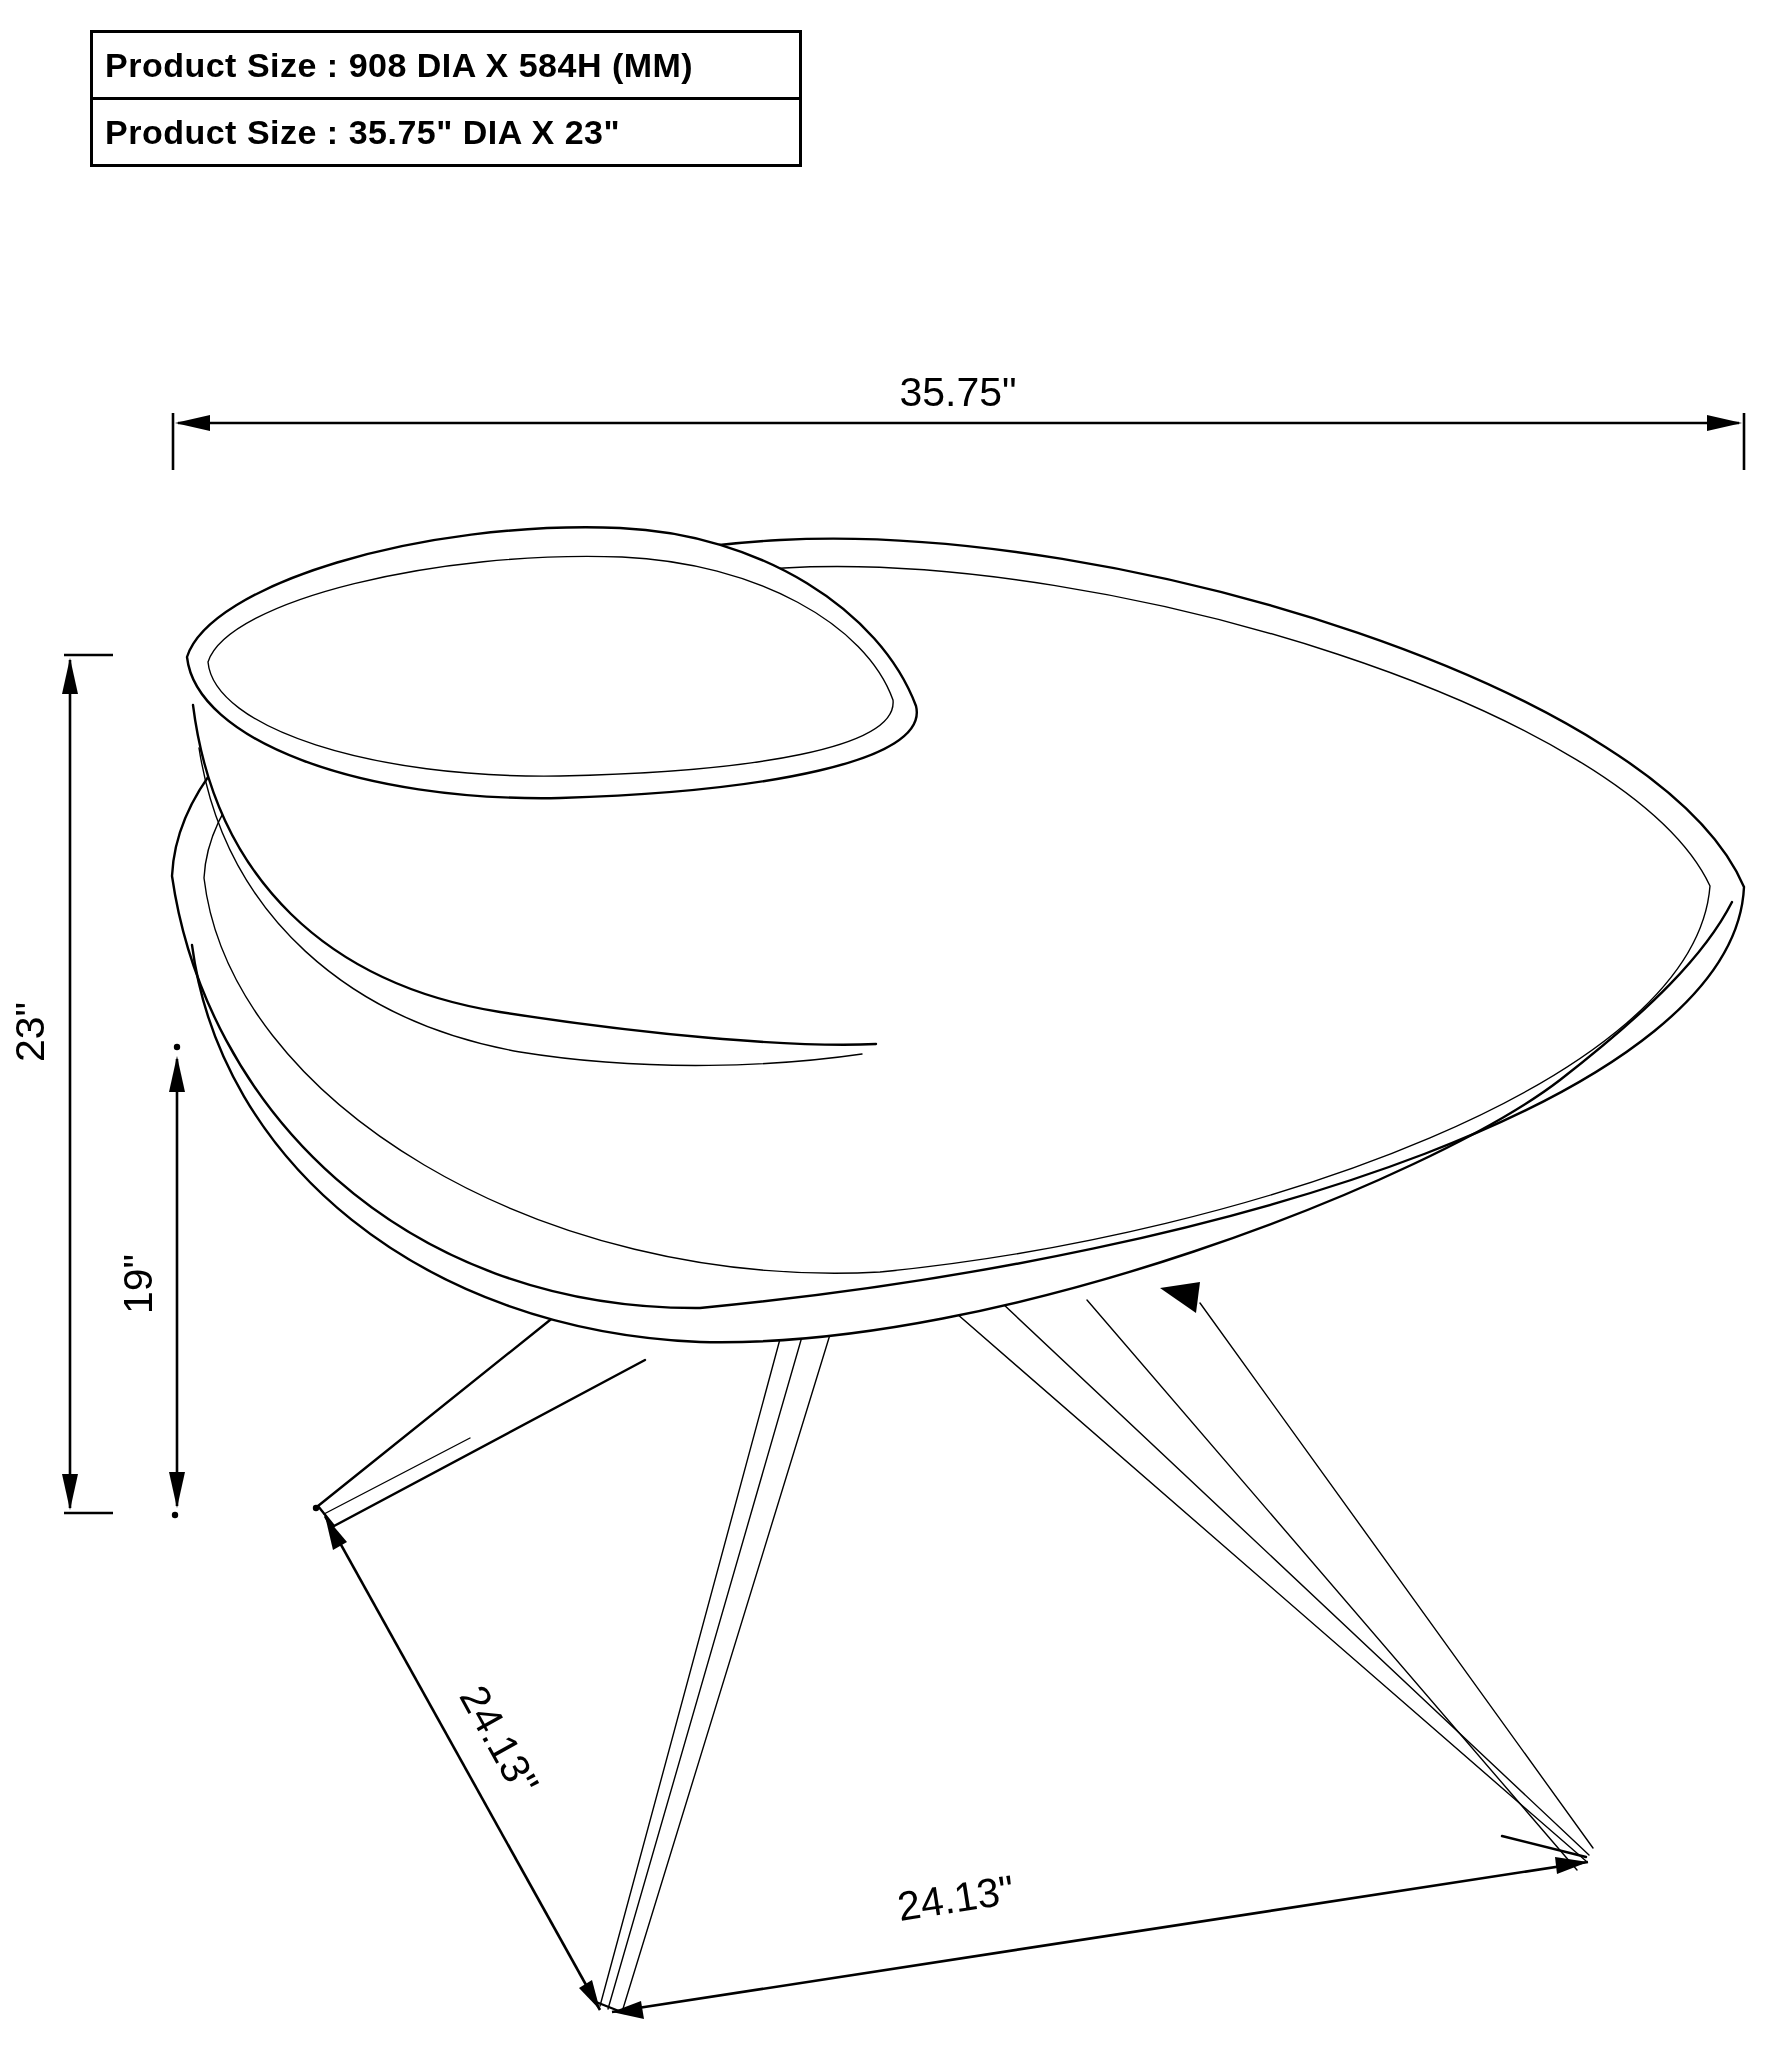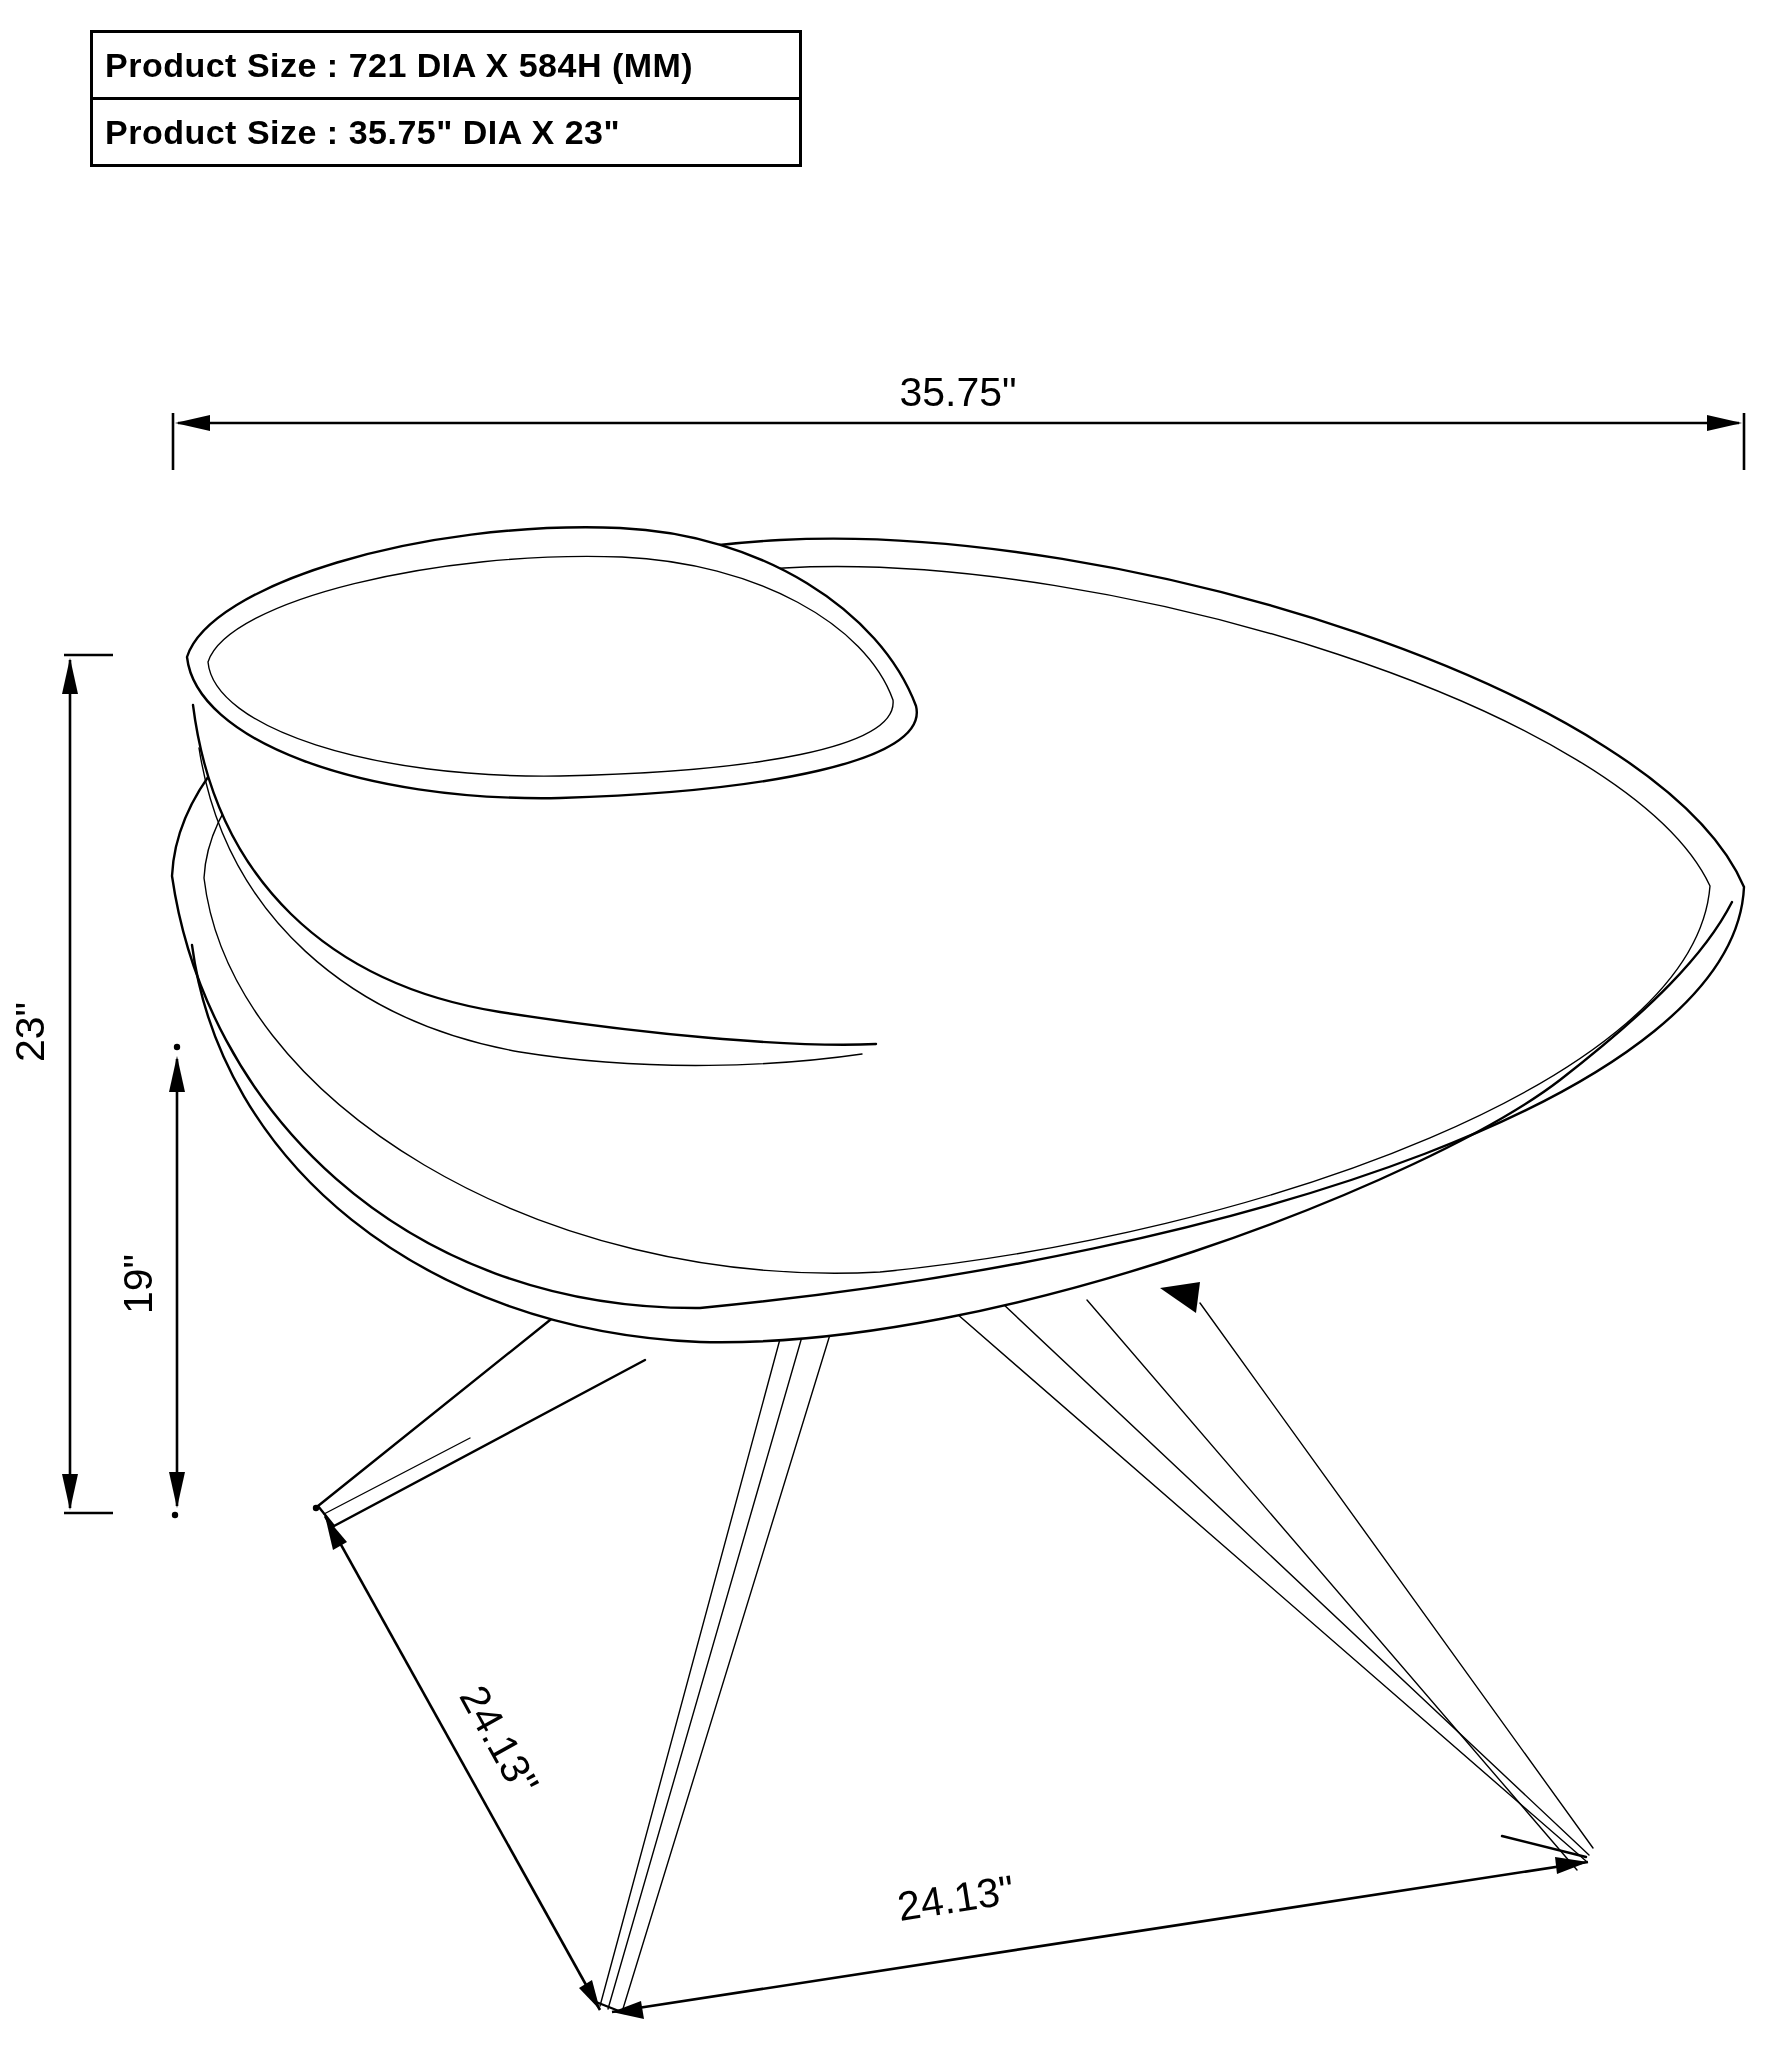--- a/index.html
+++ b/index.html
@@ -179,20 +179,20 @@
         <path class="ln-dim" d="M612,2012 L1588,1862"></path>
         <polygon class="arrow" points="612,2012 644,2019 641,2001"></polygon>
         <polygon class="arrow" points="1588,1862 1557,1874 1555,1857"></polygon>
         <text class="dim-label" text-anchor="middle" transform="translate(958,1912) rotate(-8.8)">24.13"</text>
       </g>
     </g>
   </svg>
 
   <div class="title-block">
     <div class="title-row">
-      <span>Product Size : 721 DIA X 584H (MM)</span>
+      <span>Product Size : 908 DIA X 584H (MM)</span>
     </div>
     <div class="title-row">
       <span>Product Size : 35.75" DIA X 23"</span>
     </div>
   </div>
 
 </div>
 
 </body></html>

